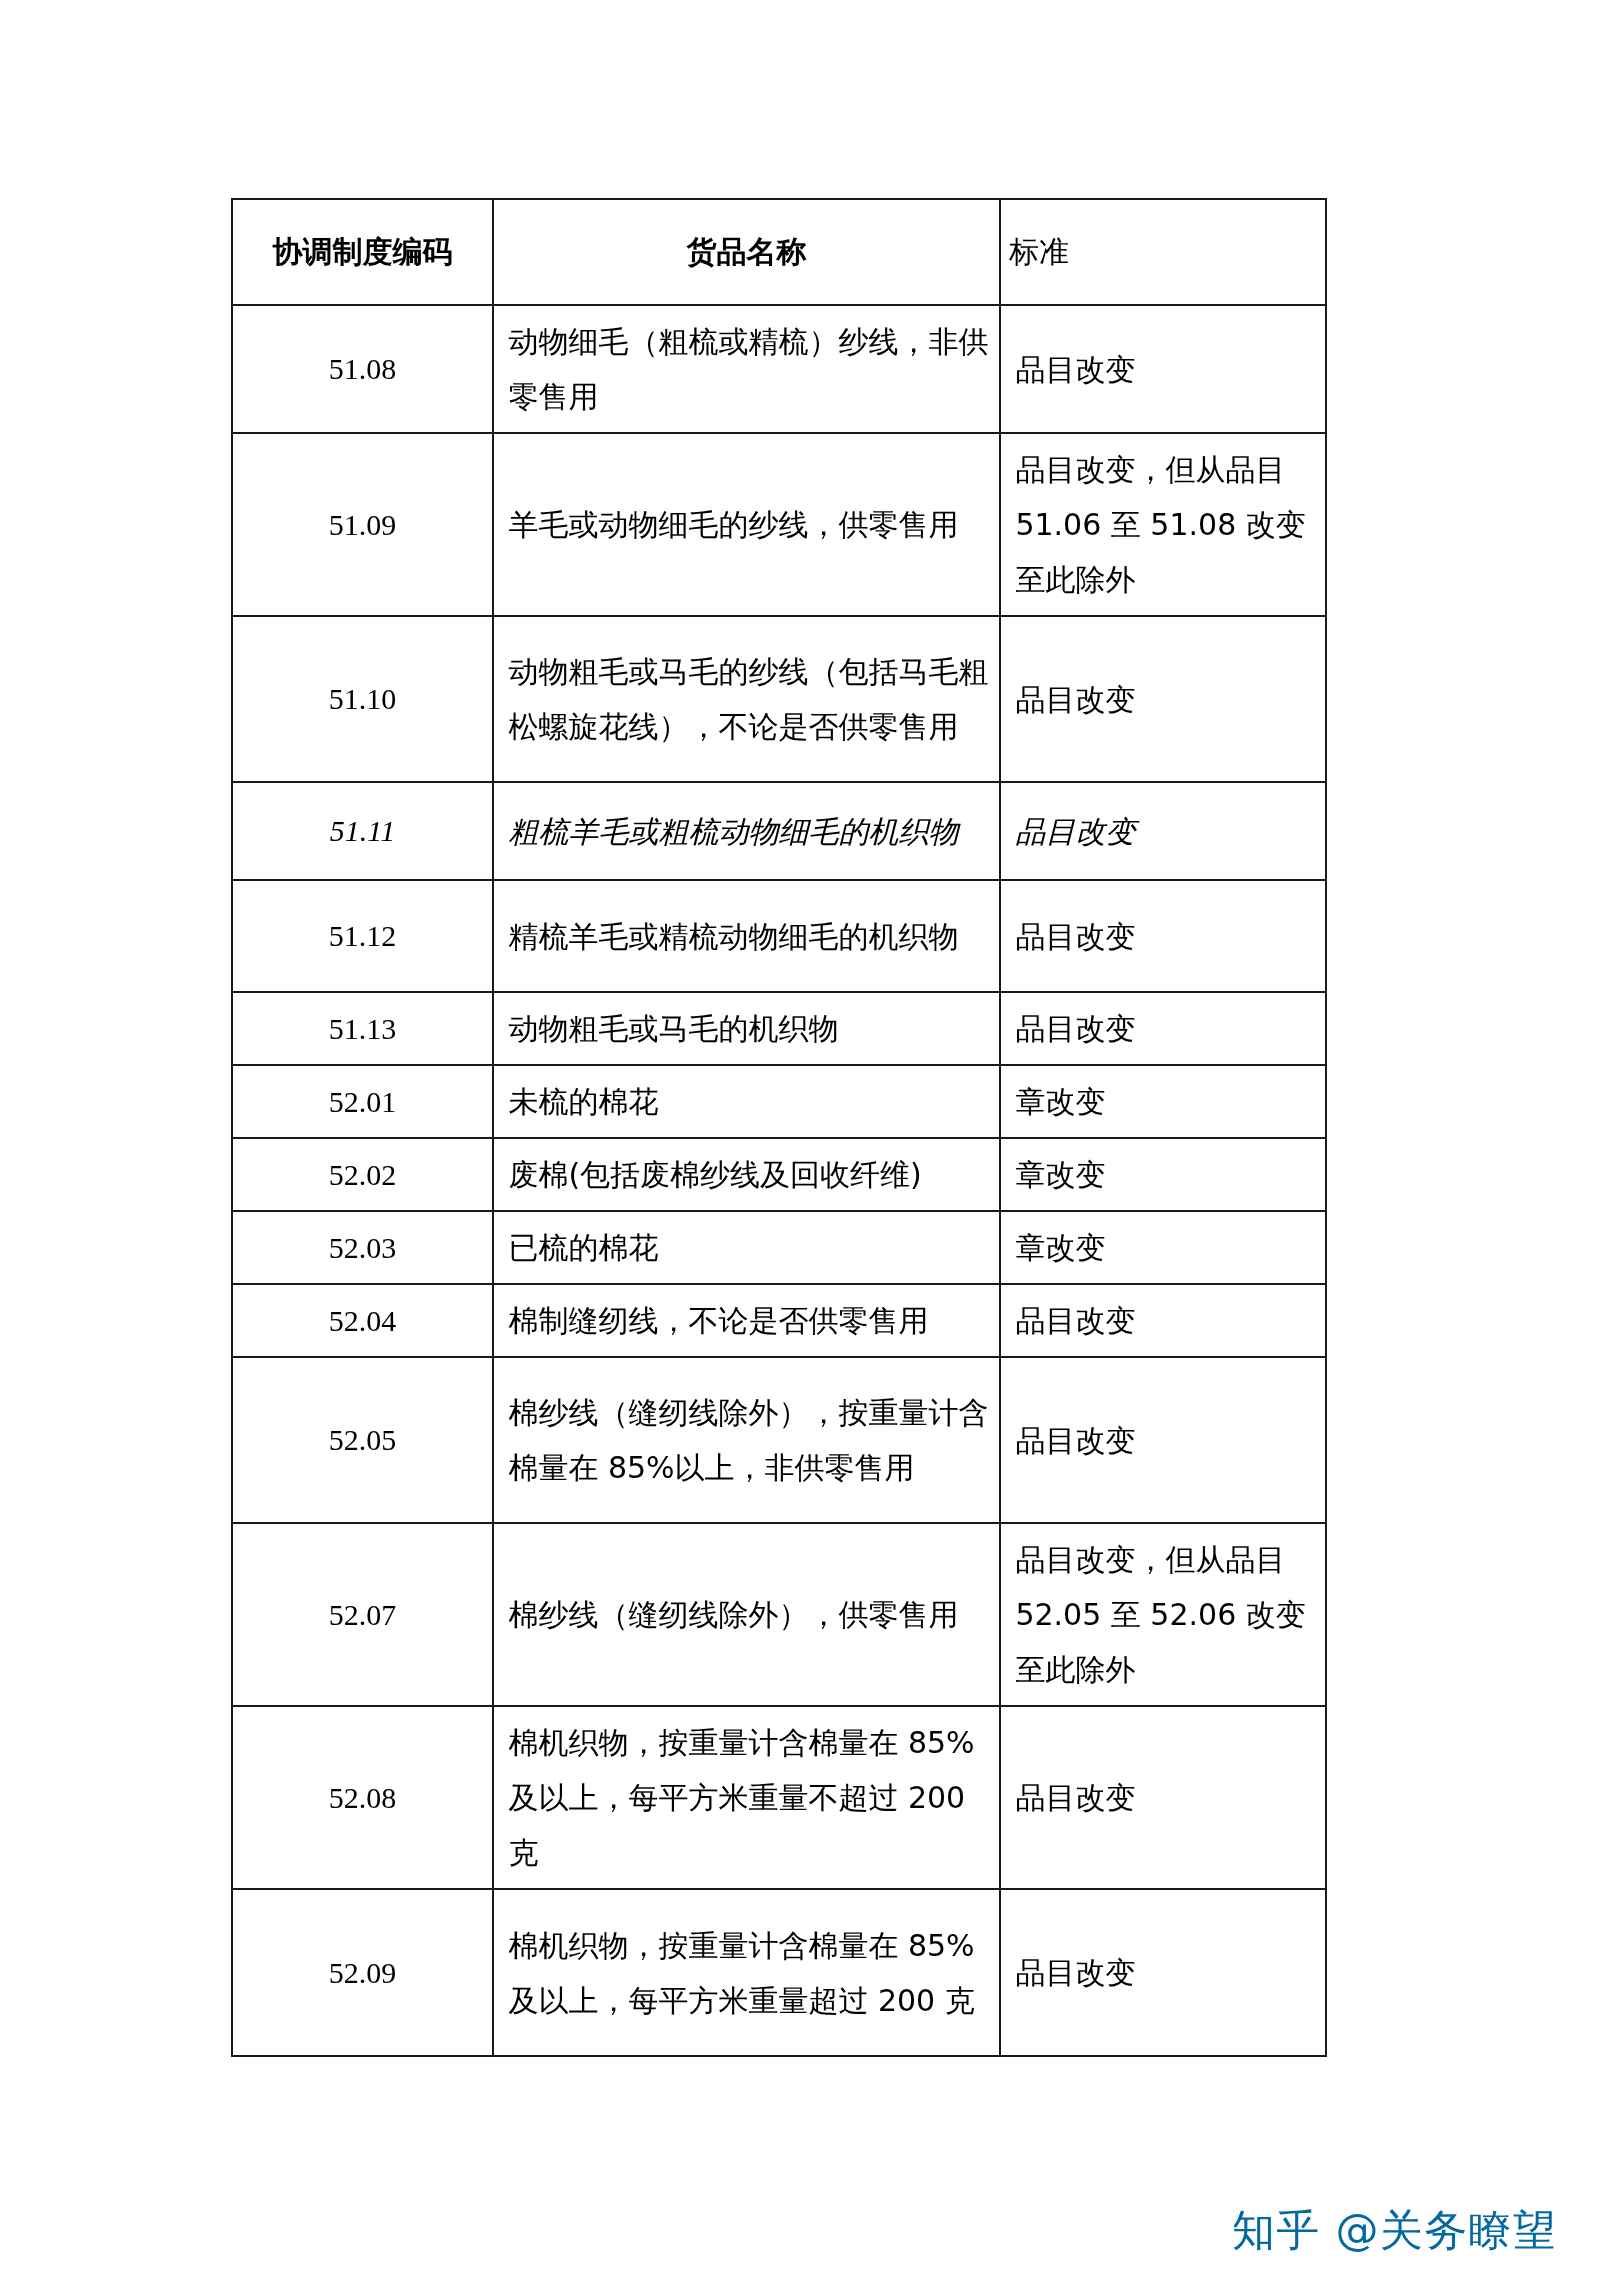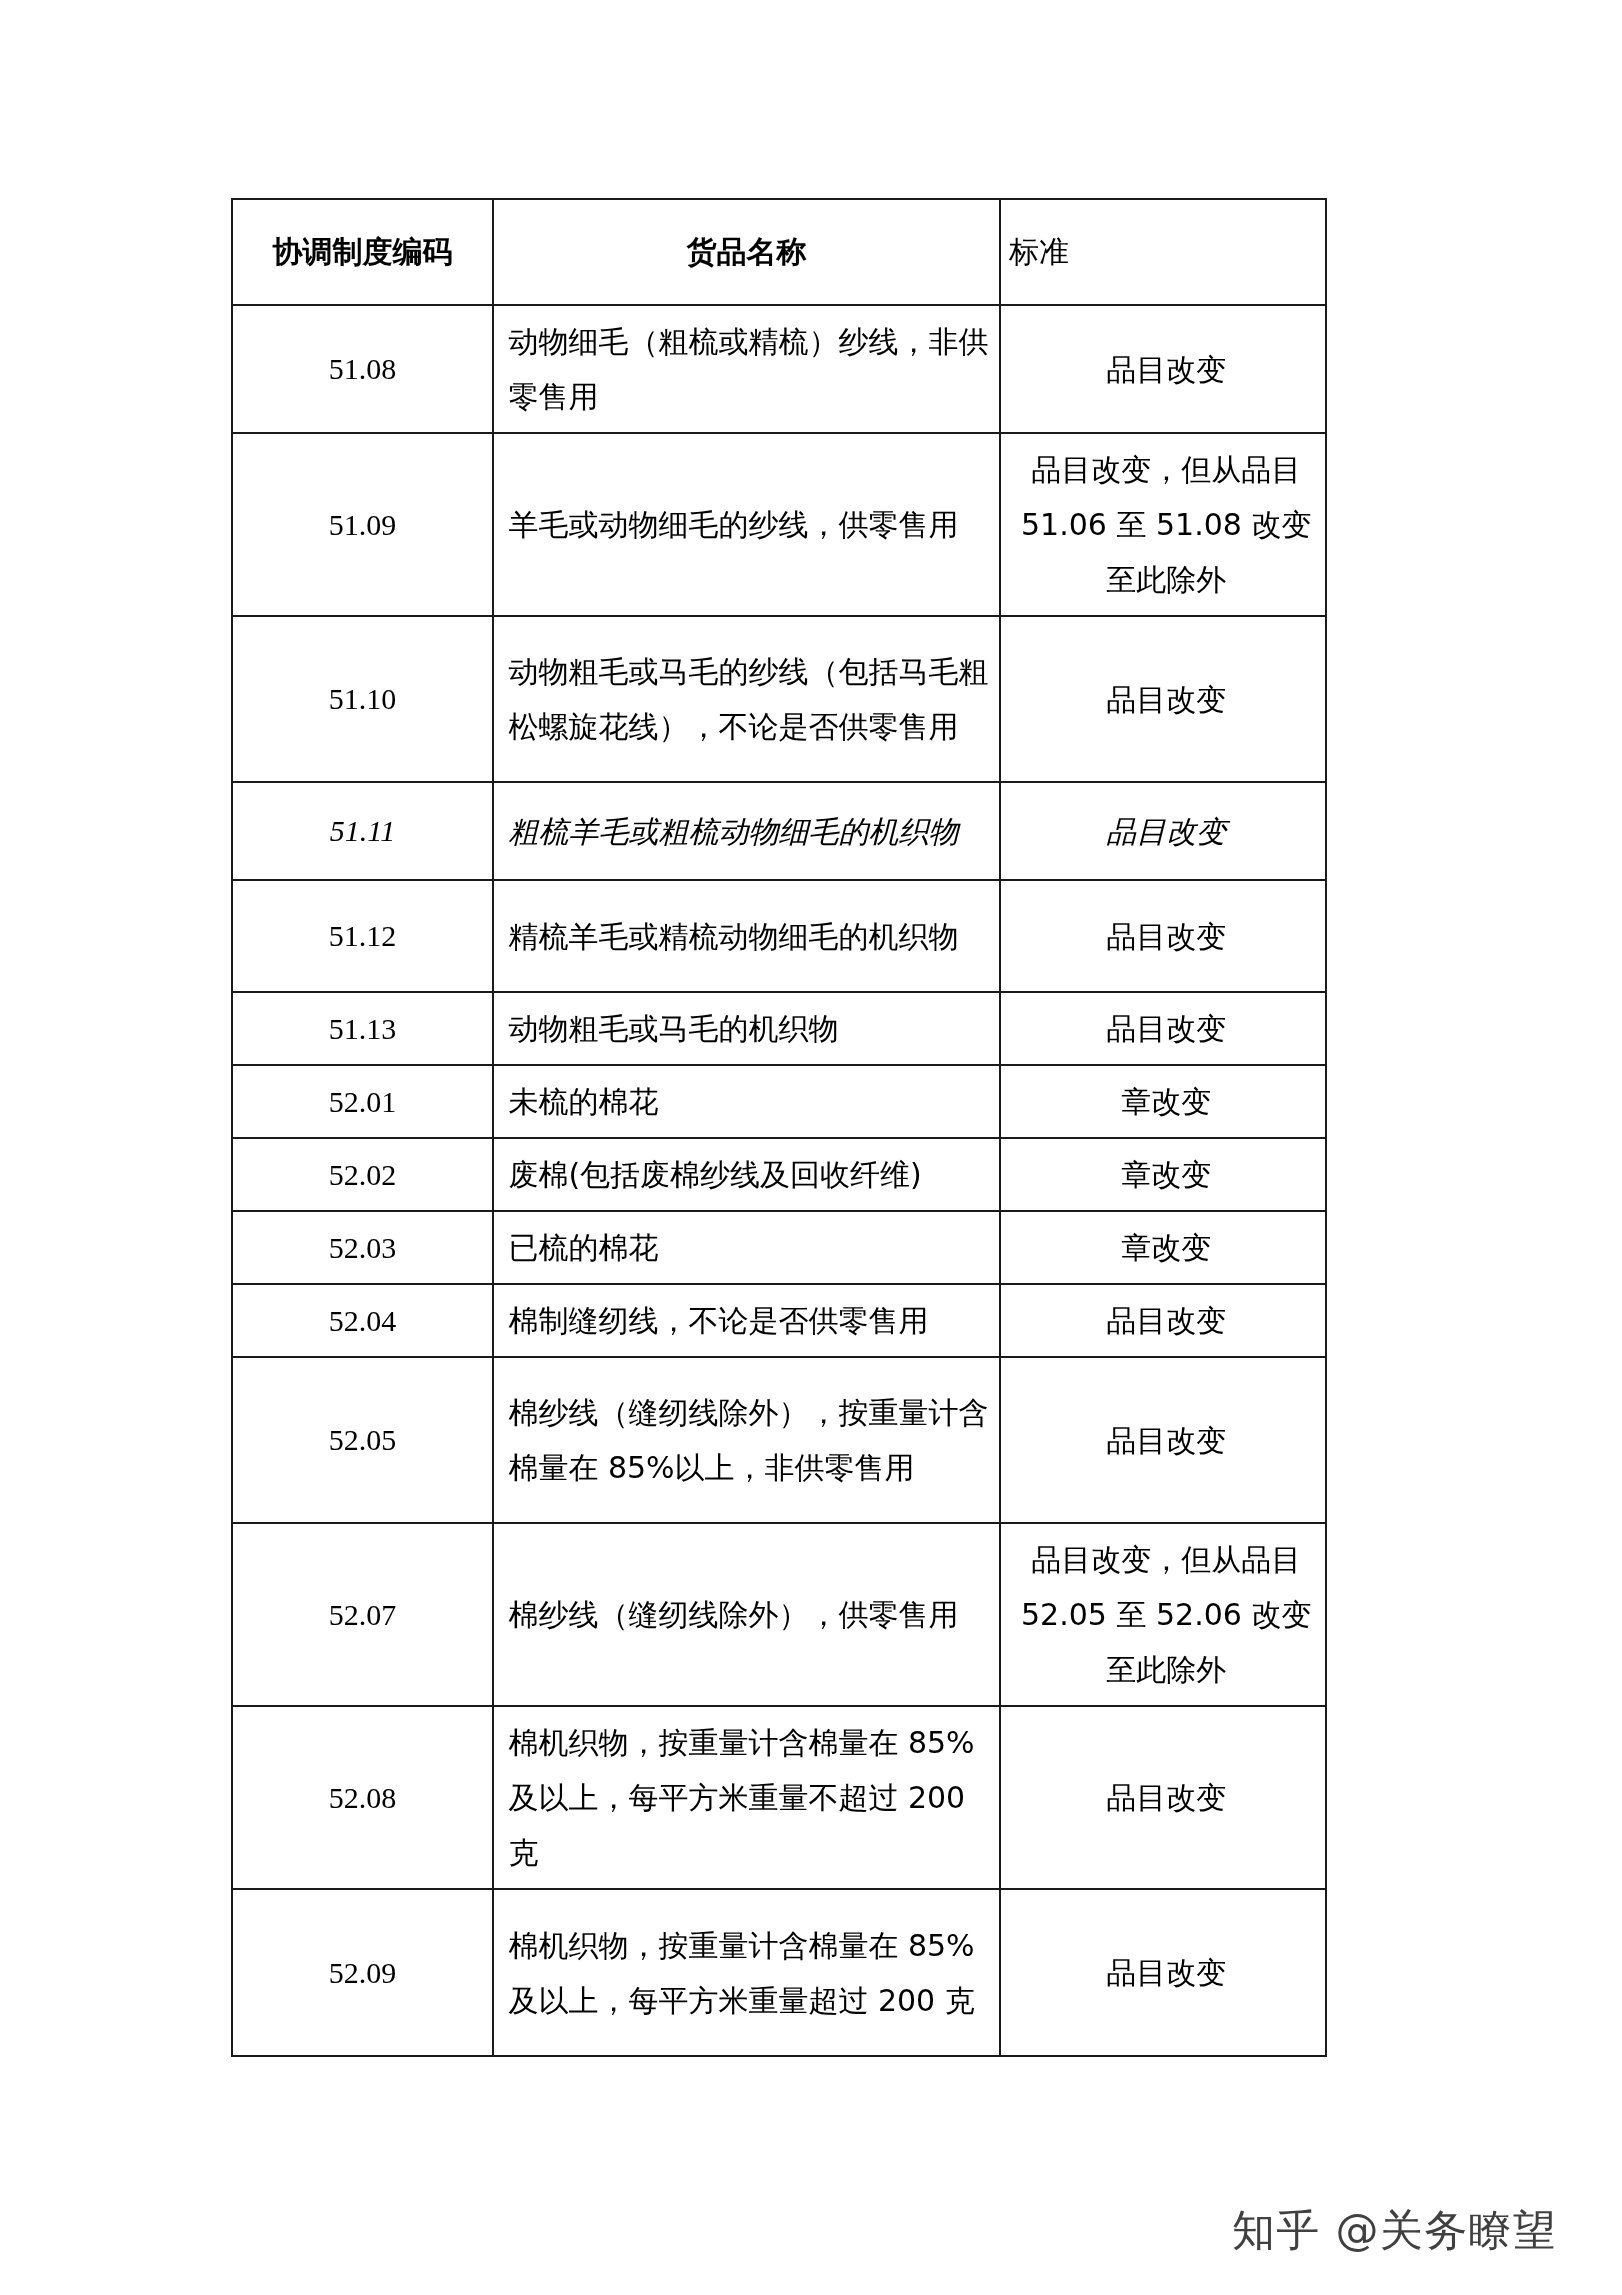--- a/index.html
+++ b/index.html
@@ -7,22 +7,22 @@
          font-family: "DejaVu Sans", "Liberation Sans", sans-serif; color: #000; }
   .tbl { position: absolute; left: 231px; top: 198px; width: 1096px;
          border-collapse: collapse; table-layout: fixed; }
   .tbl td, .tbl th { border: 2px solid #1a1a1a; padding: 8px; vertical-align: middle; }
   .tbl th { height: 88px; font-size: 30px; }
   .th-code, .th-name { font-weight: bold; text-align: center; }
   .th-std { font-weight: normal; text-align: left; }
   .c-code { width: 243px; text-align: center; font-family: "Liberation Serif", serif; font-size: 30px; }
   .c-name { width: 489px; text-align: left; padding-left: 14.4px !important; padding-right: 9.2px !important;
             font-size: 30px; line-height: 55px; }
-  .c-std { text-align: center; padding-left: 14.4px !important; font-size: 30px; line-height: 55px; margin-top: 20px; }
-  .watermark { position: absolute; left: 1232px; top: 2202px; font-size: 43px; color: #404040;
+  .c-std { text-align: left; padding-left: 14.4px !important; font-size: 30px; line-height: 55px; margin-top: 20px; }
+  .watermark { position: absolute; left: 1232px; top: 2202px; font-size: 43px; color: #0369a1;
                letter-spacing: 1.3px; white-space: nowrap; }
 </style>
 </head>
 <body>
 
 <table class="tbl">
   <thead>
     <tr>
       <th class="th-code c-code">协调制度编码</th>
       <th class="th-name" style="width:489px">货品名称</th>

